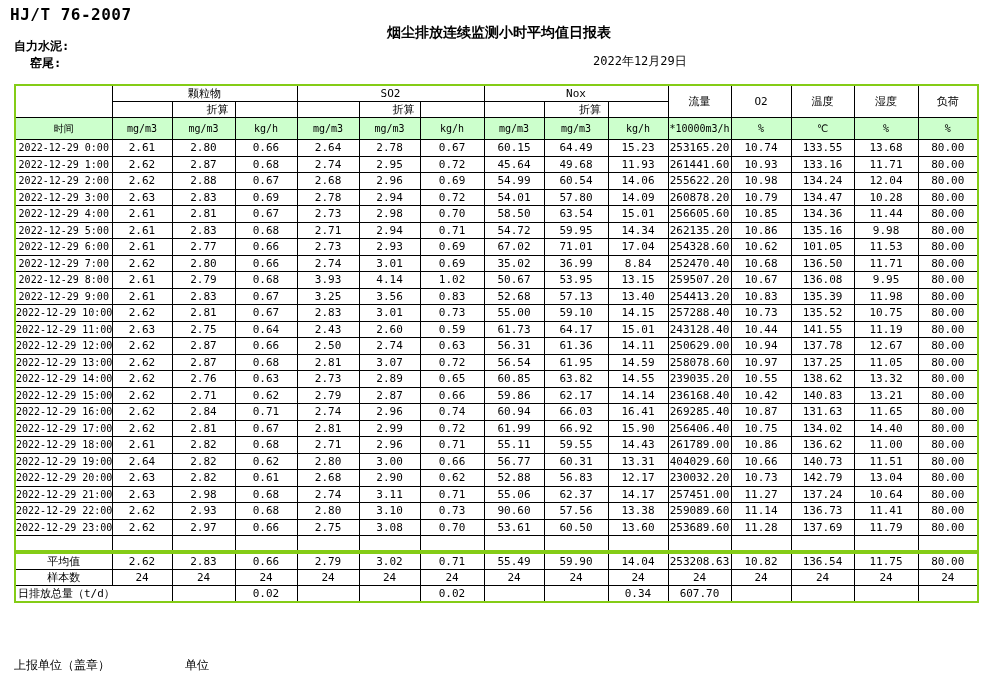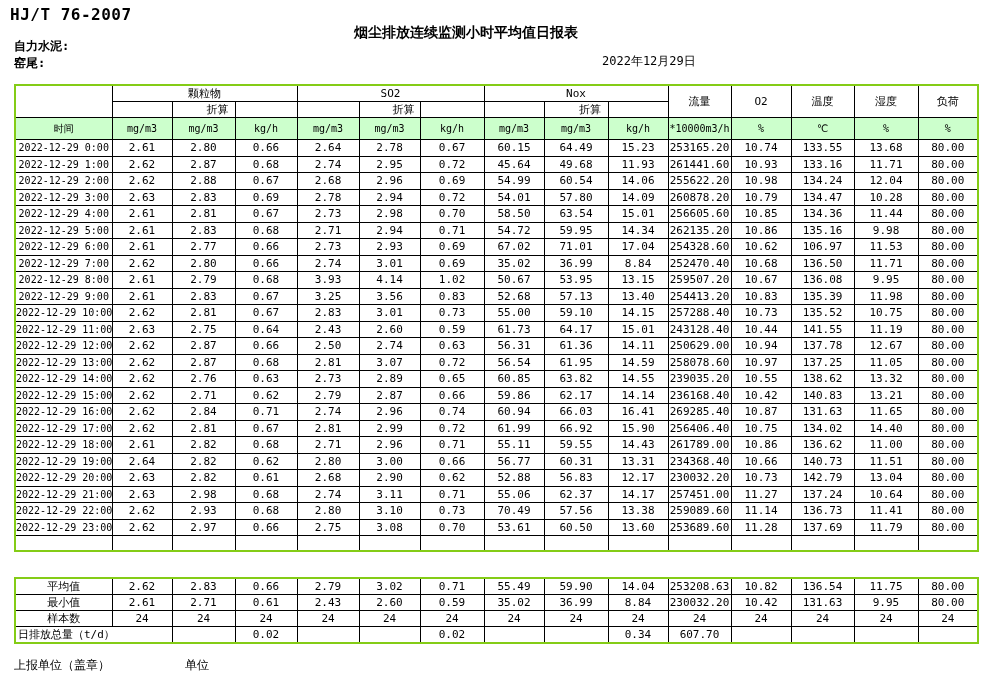--- a/index.html
+++ b/index.html
@@ -3,28 +3,28 @@
 <meta charset="utf-8">
 <style>
   * { box-sizing: border-box; }
   html, body { margin: 0; padding: 0; background: #ffffff; }
   body {
     width: 996px; height: 676px; position: relative; overflow: hidden;
     font-family: "DejaVu Sans Mono", "DejaVu Sans", sans-serif;
     color: #000;
   }
   .doc-code { position: absolute; left: 10px; top: 5px; font-size: 16px; font-weight: bold; letter-spacing: 0.5px; }
-  .title { position: absolute; left: 354px; top: 24px; font-size: 14px; font-weight: bold; }
+  .title { position: absolute; left: 387px; top: 24px; font-size: 14px; font-weight: bold; }
   .company { position: absolute; left: 14px; top: 38px; font-size: 12px; font-weight: bold; }
-  .kiln { position: absolute; left: 14px; top: 55px; font-size: 12px; font-weight: bold; }
-  .date { position: absolute; left: 593px; top: 53px; font-size: 12px; margin-left: 9px; }
+  .kiln { position: absolute; left: 30px; top: 55px; font-size: 12px; font-weight: bold; }
+  .date { position: absolute; left: 593px; top: 53px; font-size: 12px; }
 
   table { border-collapse: collapse; table-layout: fixed; position: absolute; left: 14px; width: 963px; }
   table.main { top: 84px; }
-  table.summary { top: 552px; margin-top: 25px; }
+  table.summary { top: 552px; }
   table { border: 2px solid #84cc16; }
   td {
     border: 1px solid #000; padding: 0; margin: 0;
     font-size: 11px; text-align: center; vertical-align: middle;
     white-space: nowrap; overflow: hidden;
   }
   thead td.rowA { height: 14px; }
   thead td.rowB { height: 13px; padding-left: 28px; }
   tr.units td { height: 22px; background: #ccffcc; font-size: 10px; }
   tbody.data td { height: 15.5px; line-height: 15.5px; }
@@ -215,21 +215,21 @@
           <td>2.77</td>
           <td>0.66</td>
           <td>2.73</td>
           <td>2.93</td>
           <td>0.69</td>
           <td>67.02</td>
           <td>71.01</td>
           <td>17.04</td>
           <td>254328.60</td>
           <td>10.62</td>
-          <td>106.97</td>
+          <td>101.05</td>
           <td>11.53</td>
           <td>80.00</td>
         </tr>
         <tr>
           <td class="col-time">2022-12-29 7:00</td>
           <td>2.62</td>
           <td>2.80</td>
           <td>0.66</td>
           <td>2.74</td>
           <td>3.01</td>
@@ -434,21 +434,21 @@
           <td class="col-time">2022-12-29 19:00</td>
           <td>2.64</td>
           <td>2.82</td>
           <td>0.62</td>
           <td>2.80</td>
           <td>3.00</td>
           <td>0.66</td>
           <td>56.77</td>
           <td>60.31</td>
           <td>13.31</td>
-          <td>234368.40</td>
+          <td>404029.60</td>
           <td>10.66</td>
           <td>140.73</td>
           <td>11.51</td>
           <td>80.00</td>
         </tr>
         <tr>
           <td class="col-time">2022-12-29 20:00</td>
           <td>2.63</td>
           <td>2.82</td>
           <td>0.61</td>
@@ -482,21 +482,21 @@
           <td>80.00</td>
         </tr>
         <tr>
           <td class="col-time">2022-12-29 22:00</td>
           <td>2.62</td>
           <td>2.93</td>
           <td>0.68</td>
           <td>2.80</td>
           <td>3.10</td>
           <td>0.73</td>
-          <td>70.49</td>
+          <td>90.60</td>
           <td>57.56</td>
           <td>13.38</td>
           <td>259089.60</td>
           <td>11.14</td>
           <td>136.73</td>
           <td>11.41</td>
           <td>80.00</td>
         </tr>
         <tr>
           <td class="col-time">2022-12-29 23:00</td>
@@ -562,37 +562,20 @@
           <td>2.79</td>
           <td>3.02</td>
           <td>0.71</td>
           <td>55.49</td>
           <td>59.90</td>
           <td>14.04</td>
           <td>253208.63</td>
           <td>10.82</td>
           <td>136.54</td>
           <td>11.75</td>
-          <td>80.00</td>
-        </tr>
-        <tr>
-          <td>最小值</td>
-          <td>2.61</td>
-          <td>2.71</td>
-          <td>0.61</td>
-          <td>2.43</td>
-          <td>2.60</td>
-          <td>0.59</td>
-          <td>35.02</td>
-          <td>36.99</td>
-          <td>8.84</td>
-          <td>230032.20</td>
-          <td>10.42</td>
-          <td>131.63</td>
-          <td>9.95</td>
           <td>80.00</td>
         </tr>
         <tr>
           <td>样本数</td>
           <td>24</td>
           <td>24</td>
           <td>24</td>
           <td>24</td>
           <td>24</td>
           <td>24</td>

